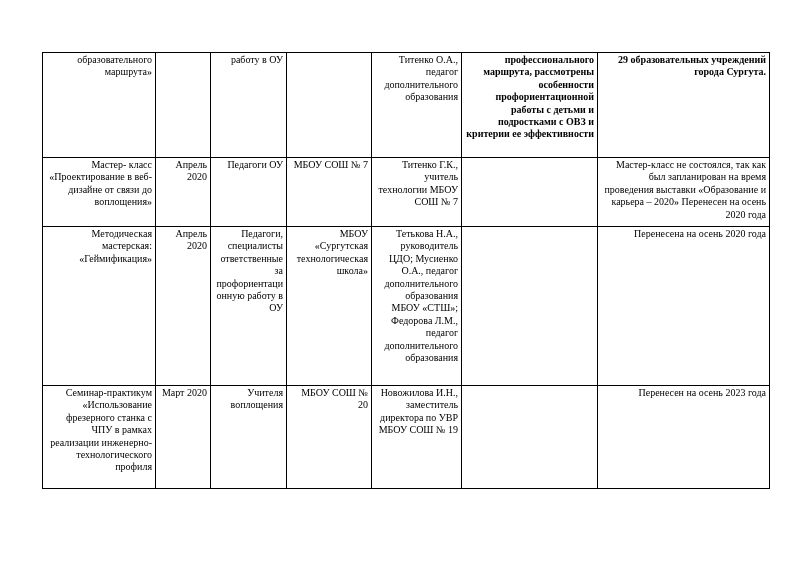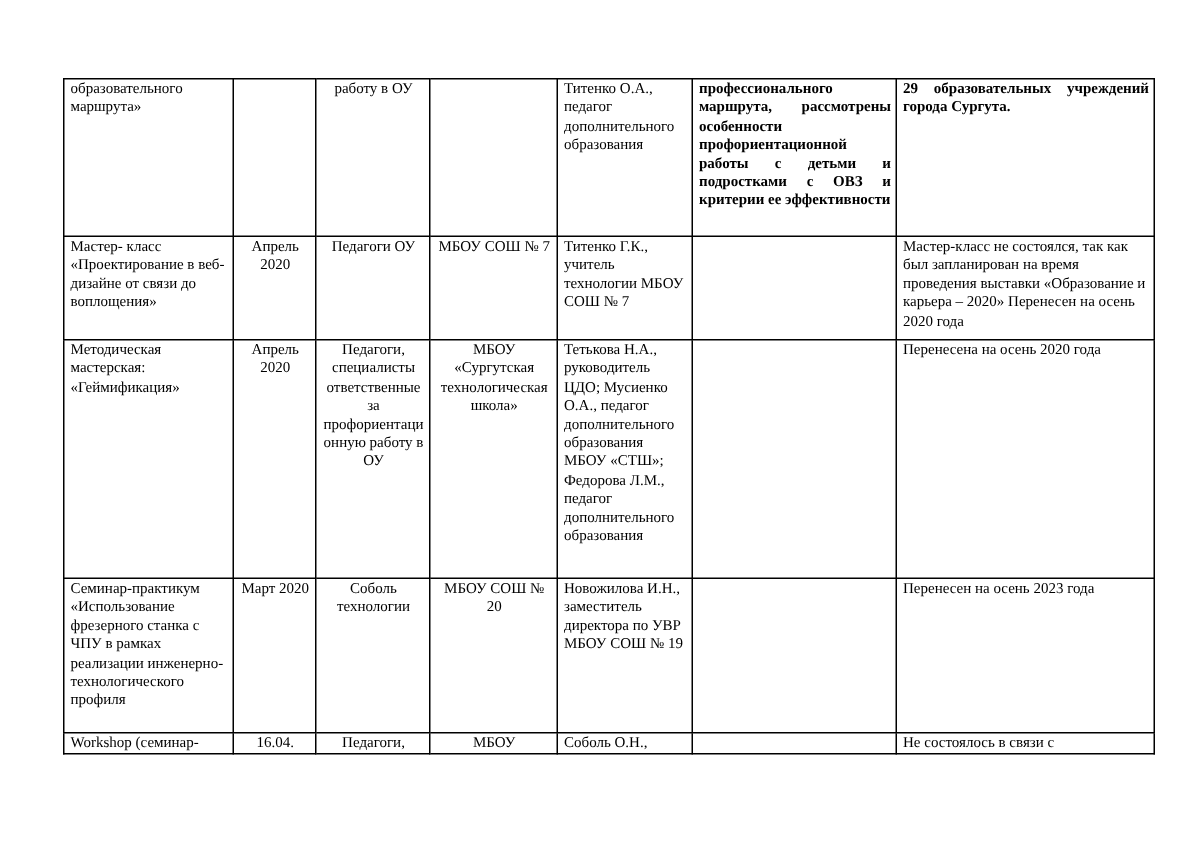--- a/index.html
+++ b/index.html
@@ -31,20 +31,21 @@
   }
   table.doc td {
     border: 1px solid #000000;
     vertical-align: top;
     padding: 1px 3px 0 4px;
     font-size: 10px;
     line-height: 12.4px;
     overflow-wrap: break-word;
     word-wrap: break-word;
     overflow: hidden;
+    text-align: right;
   }
   
   .c1 { width: 113px; }
   .c2 { width: 55px;  }
   .c3 { width: 76px; margin-top: 48px;  }
   .c4 { width: 85px;  }
   .c5 { width: 90px;  }
   .c6 { width: 136px; }
   .c7 { width: 172px; }
   
@@ -96,30 +97,21 @@
         <td class="c2 ac">Апрель 2020</td>
         <td class="c3 ac">Педагоги, специалисты ответственные за профориентационную работу в ОУ</td>
         <td class="c4 ac">МБОУ «Сургутская технологическая школа»</td>
         <td class="c5 al">Тетькова Н.А., руководитель ЦДО; Мусиенко О.А., педагог дополнительного образования МБОУ «СТШ»; Федорова Л.М., педагог дополнительного образования</td>
         <td class="c6 aj"></td>
         <td class="c7 al">Перенесена на осень 2020 года</td>
       </tr>
       <tr class="r4">
         <td class="c1 al">Семинар-практикум «Использование фрезерного станка с ЧПУ в рамках реализации инженерно-технологического профиля</td>
         <td class="c2 ac">Март 2020</td>
-        <td class="c3 ac">Соболь технологии</td>
+        <td class="c3 ac">Учителя воплощения</td>
         <td class="c4 ac">МБОУ СОШ № 20</td>
         <td class="c5 al">Новожилова И.Н., заместитель директора по УВР МБОУ СОШ № 19</td>
         <td class="c6 aj"></td>
         <td class="c7 al">Перенесен на осень 2023 года</td>
-      </tr>
-      <tr class="r5">
-        <td class="c1 al">Workshop (семинар-</td>
-        <td class="c2 ac">16.04.</td>
-        <td class="c3 ac">Педагоги,</td>
-        <td class="c4 ac">МБОУ</td>
-        <td class="c5 al">Соболь О.Н.,</td>
-        <td class="c6 aj"></td>
-        <td class="c7 al">Не состоялось в связи с</td>
       </tr>
     </tbody>
   </table>
 </div>
 
 </body></html>

